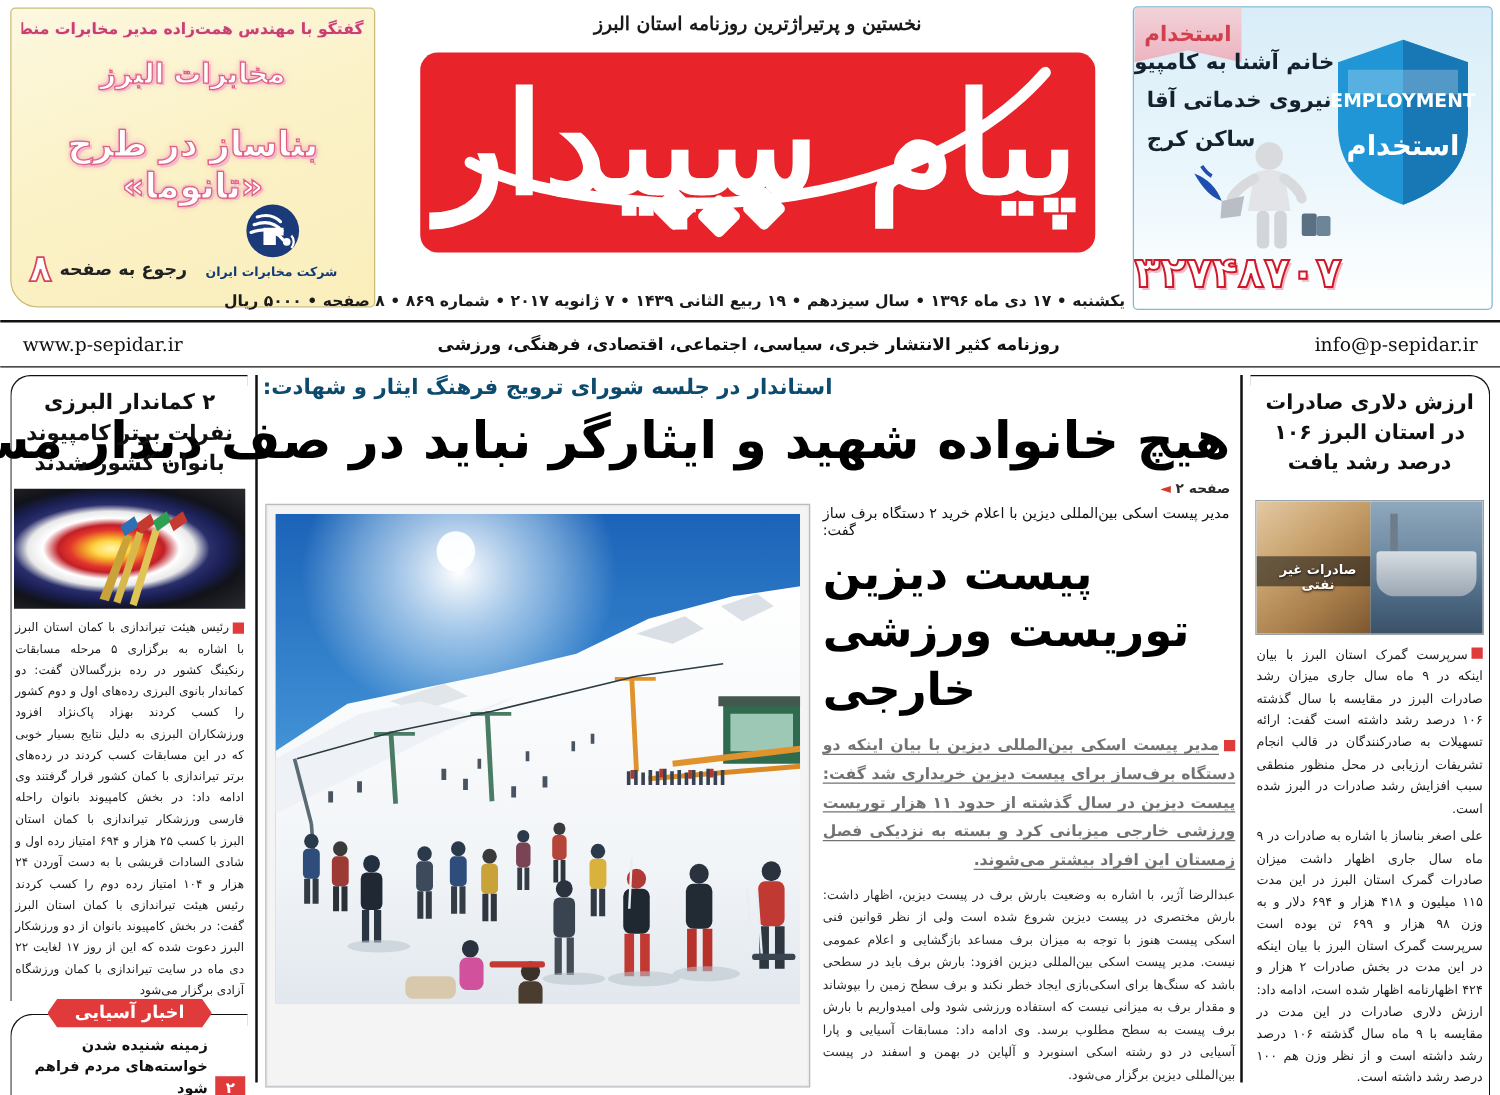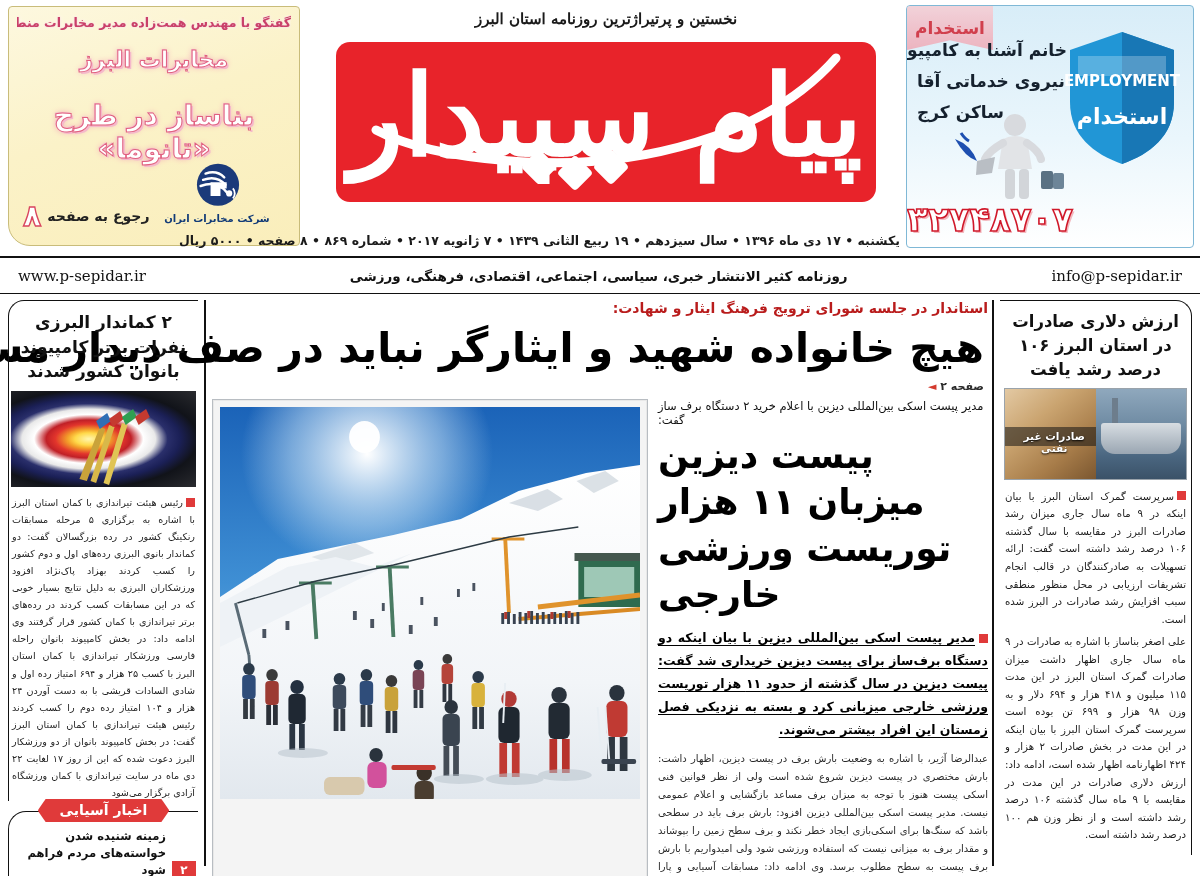--- a/index.html
+++ b/index.html
@@ -173,21 +173,21 @@
     border-top-left-radius: 16px;
     padding-top: 5px;
   }
 
   
   .rc-head {
     font-size: 16.5px; font-weight: 900; line-height: 1.45;
     text-align: center; padding: 4px 6px 6px 6px; letter-spacing: -.3px;
   }
   .rc-photo {
-    height: 92px; margin: 0 4px 8px 4px; position: relative; overflow: hidden;
+    height: 108px; margin: 12px 4px 8px 4px; position: relative; overflow: hidden;
     border: 1px solid #9aa3ab;
     display: flex;
   }
   .rc-photo .half { flex: 1; position: relative; }
   .rc-photo .ship {
     background: linear-gradient(180deg,#8fa8bd 0%, #6f8ba3 40%, #4a6680 75%, #3b5268 100%);
   }
   .rc-photo .ship:after {
     content:""; position:absolute; left:6%; top:38%; width:88%; height:34%;
     background: linear-gradient(180deg,#d7dde2,#9aa6b2);
@@ -214,21 +214,21 @@
     padding: 0 5px 6px 5px; color:#1c1c1c;
   }
   .rc-body .lead-mark {
     display:inline-block; width: 9px; height: 9px; background: #e03a3a;
     margin-left: 3px; vertical-align: middle; position: relative; top:-1px;
   }
   .rc-body p { margin-bottom: 5px; }
 
   
   .lead-kicker {
-    text-align: right; font-size: 14px; font-weight: 800; color: #b91c1c;
+    text-align: left; font-size: 17px; font-weight: 800; color: #0c4a6e;
     padding: 2px 0 8px 0;
   }
   .lead-head {
     text-align: center; font-size: 41px; font-weight: 900; line-height: 1.18;
     letter-spacing: -1.6px; color: #000; padding: 0 4px;
     white-space: nowrap;
   }
   .lead-pageref {
     margin-top: 8px; padding-right: 4px;
     font-size: 11px; font-weight: 800; color: #2b2b2b; text-align: right;
@@ -247,21 +247,21 @@
     text-align: left; font-size: 11.5px; font-weight: 400; margin-bottom: 6px;
     border-bottom: 0; color:#111;
   }
   .ski-head {
     text-align: left; font-size: 36px; font-weight: 900; line-height: 1.28;
     letter-spacing: -1.2px; color:#000; margin-bottom: 8px;
   }
   .ski-lead {
     font-size: 12.5px; font-weight: 800; line-height: 1.85; text-align: justify;
     text-decoration: underline; text-underline-offset: 3px;
-    margin-bottom: 9px; color:#000000;
+    margin-bottom: 9px; color:#737373;
   }
   .ski-lead .lead-mark {
     display:inline-block; width: 9px; height: 9px; background: #e03a3a;
     margin-left: 4px; vertical-align: middle; text-decoration: none;
   }
   .ski-body {
     font-size: 10px; line-height: 1.8; text-align: justify; color:#2a2a2a;
   }
 
   
@@ -435,21 +435,20 @@
       <div class="lead-pageref">
         <span>صفحه ۲</span>
         <span class="arrow">◄</span>
       </div>
 
       <div class="center-split">
         <div class="ski-text">
           <div class="ski-kicker">مدیر پیست اسکی بین‌المللی دیزین با اعلام خرید ۲ دستگاه برف ساز گفت:</div>
           <div class="ski-head">
             <div>پیست دیزین</div>
-            <div>میزبان ۱۱ هزار</div>
             <div>توریست ورزشی خارجی</div>
           </div>
           <div class="ski-lead">
             <span class="lead-mark"></span><span>مدیر پیست اسکی بین‌المللی دیزین با بیان اینکه دو دستگاه برف‌ساز برای پیست دیزین خریداری شد گفت: پیست دیزین در سال گذشته از حدود ۱۱ هزار توریست ورزشی خارجی میزبانی کرد و بسته به نزدیکی فصل زمستان این افراد بیشتر می‌شوند.</span>
           </div>
           <div class="ski-body">عبدالرضا آژیر، با اشاره به وضعیت بارش برف در پیست دیزین، اظهار داشت: بارش مختصری در پیست دیزین شروع شده است ولی از نظر قوانین فنی اسکی پیست هنوز با توجه به میزان برف مساعد بازگشایی و اعلام عمومی نیست. مدیر پیست اسکی بین‌المللی دیزین افزود: بارش برف باید در سطحی باشد که سنگ‌ها برای اسکی‌بازی ایجاد خطر نکند و برف سطح زمین را بپوشاند و مقدار برف به میزانی نیست که استفاده ورزشی شود ولی امیدواریم با بارش برف پیست به سطح مطلوب برسد. وی ادامه داد: مسابقات آسیایی و پارا آسیایی در دو رشته اسکی اسنوبرد و آلپاین در بهمن و اسفند در پیست بین‌المللی دیزین برگزار می‌شود.</div>
         </div>
 
         <div class="ski-photo-wrap">
           <div class="ski-photo">

